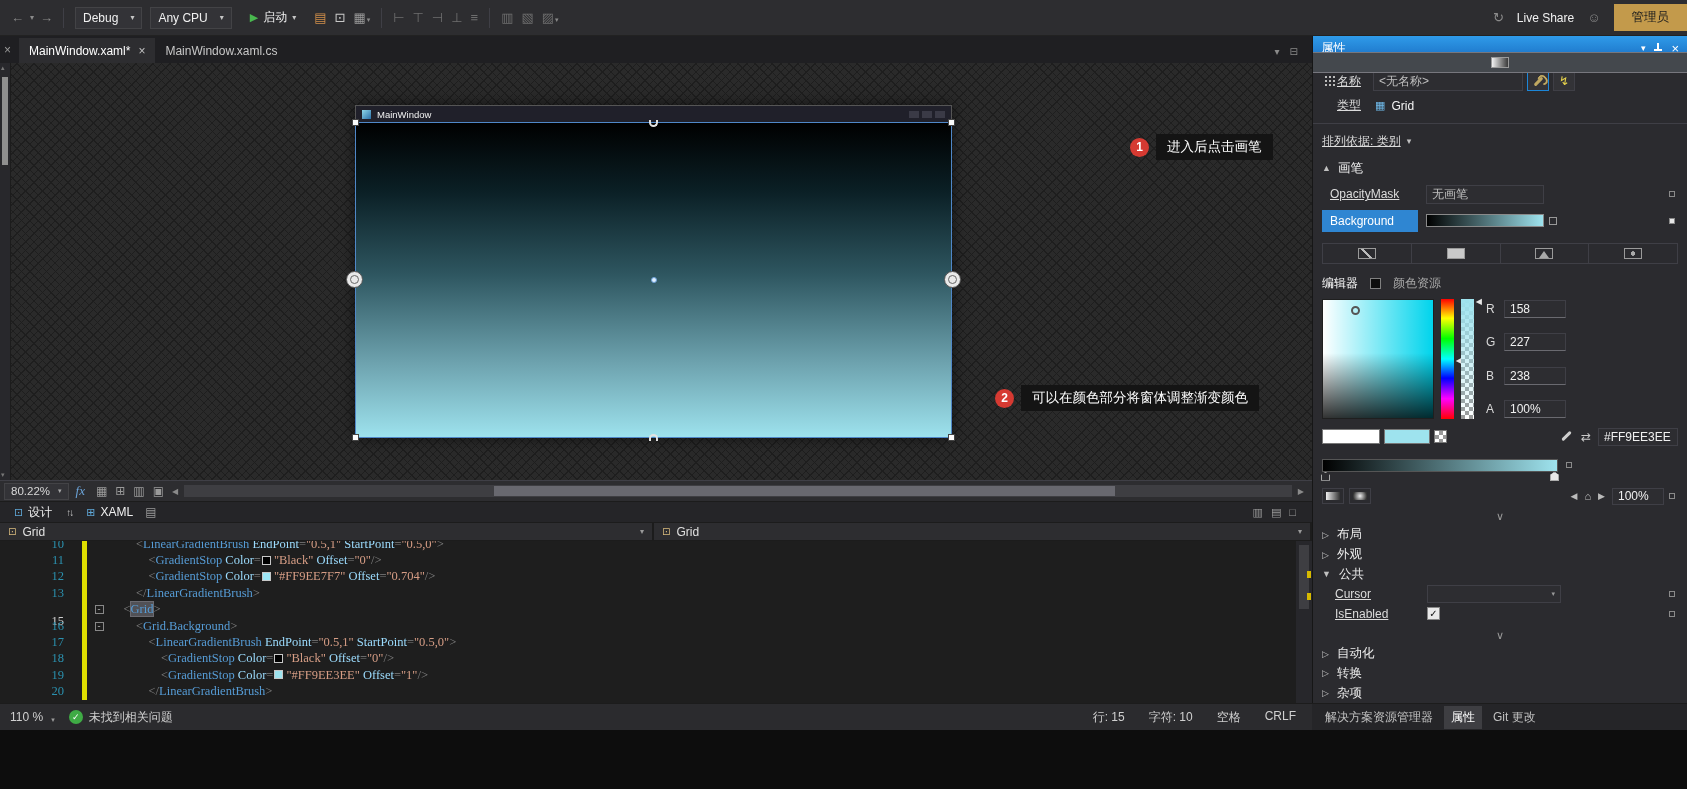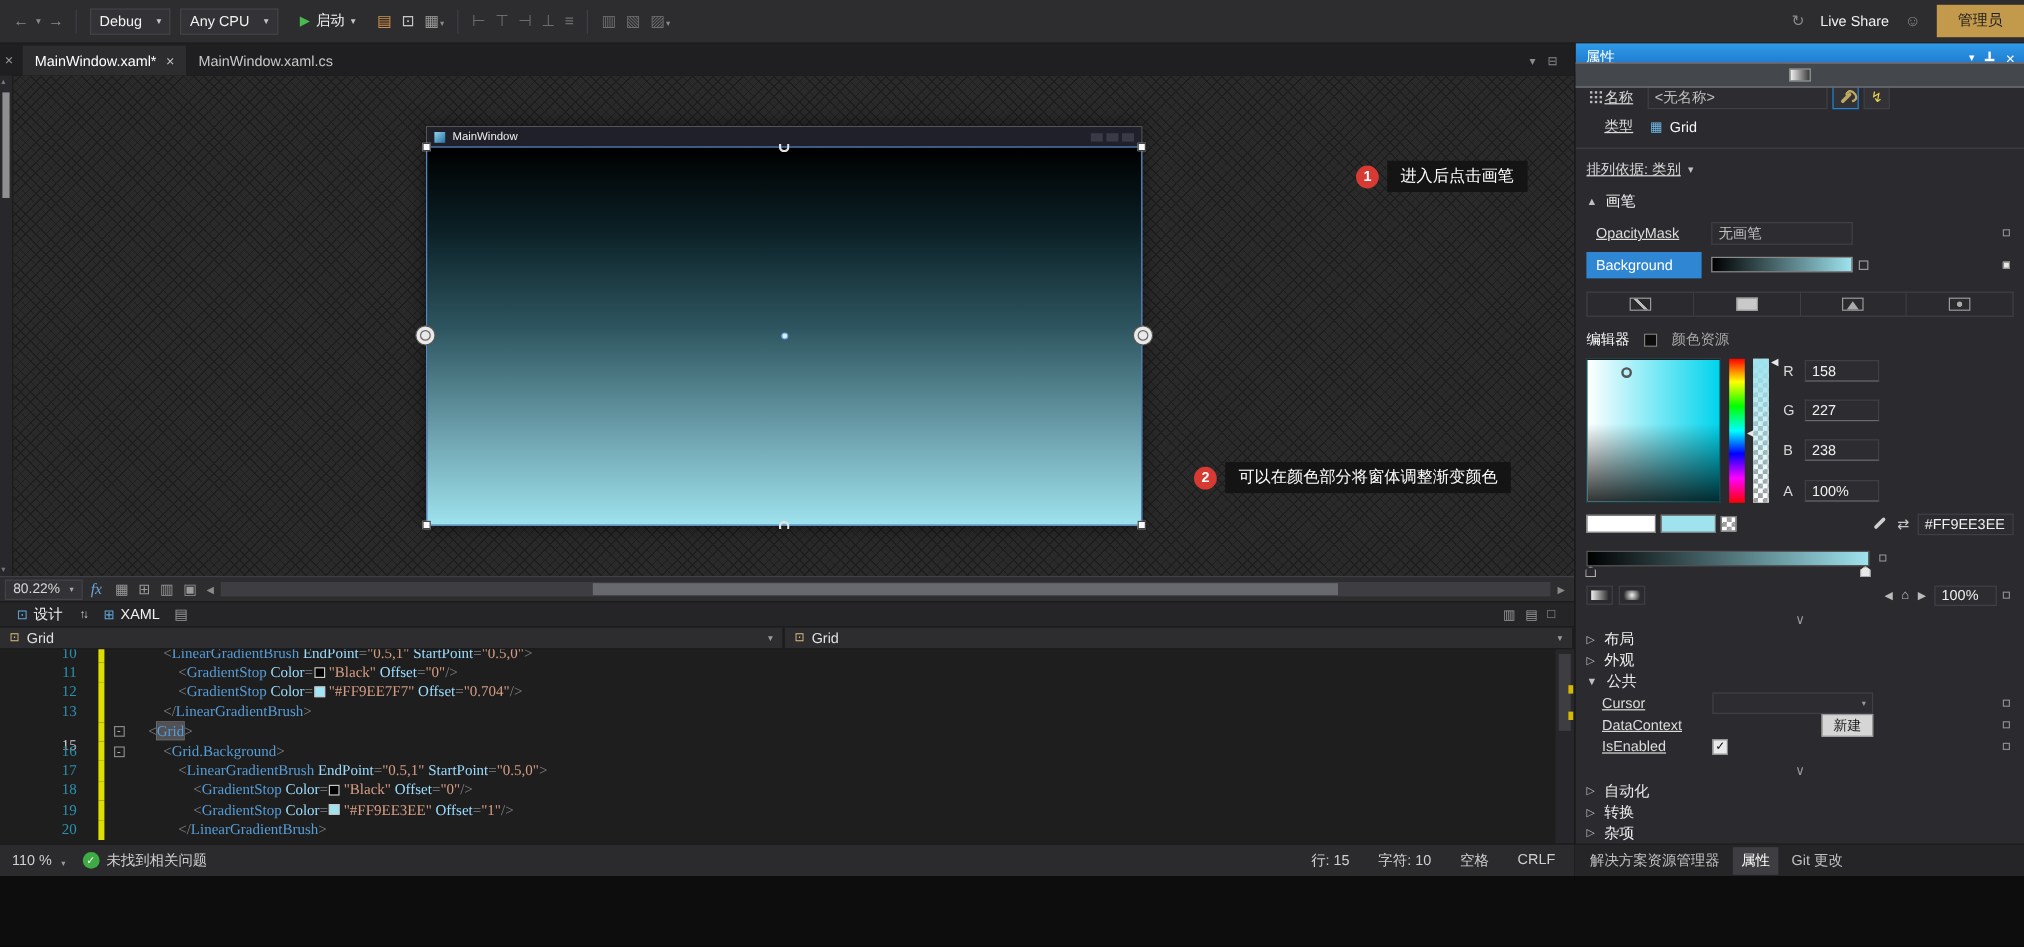--- a/index.html
+++ b/index.html
@@ -663,27 +663,20 @@
       </div>
 
       <div class="srow">
         <span class="plabel">Cursor</span>
         <div class="tbox combo2">
           <span class="caret">▾</span>
         </div>
         <span class="pm"></span>
       </div>
       <div class="srow">
-        <span class="plabel">DataContext</span>
-        <div class="vcol">
-          <span class="newbtn">新建</span>
-        </div>
-        <span class="pm"></span>
-      </div>
-      <div class="srow">
         <span class="plabel">IsEnabled</span>
         <div class="vcol">
           <span class="cb"><span>✓</span></span>
         </div>
         <span class="pm"></span>
       </div>
 
       <div class="chevrow">∨</div>
 
       <div class="cat">

